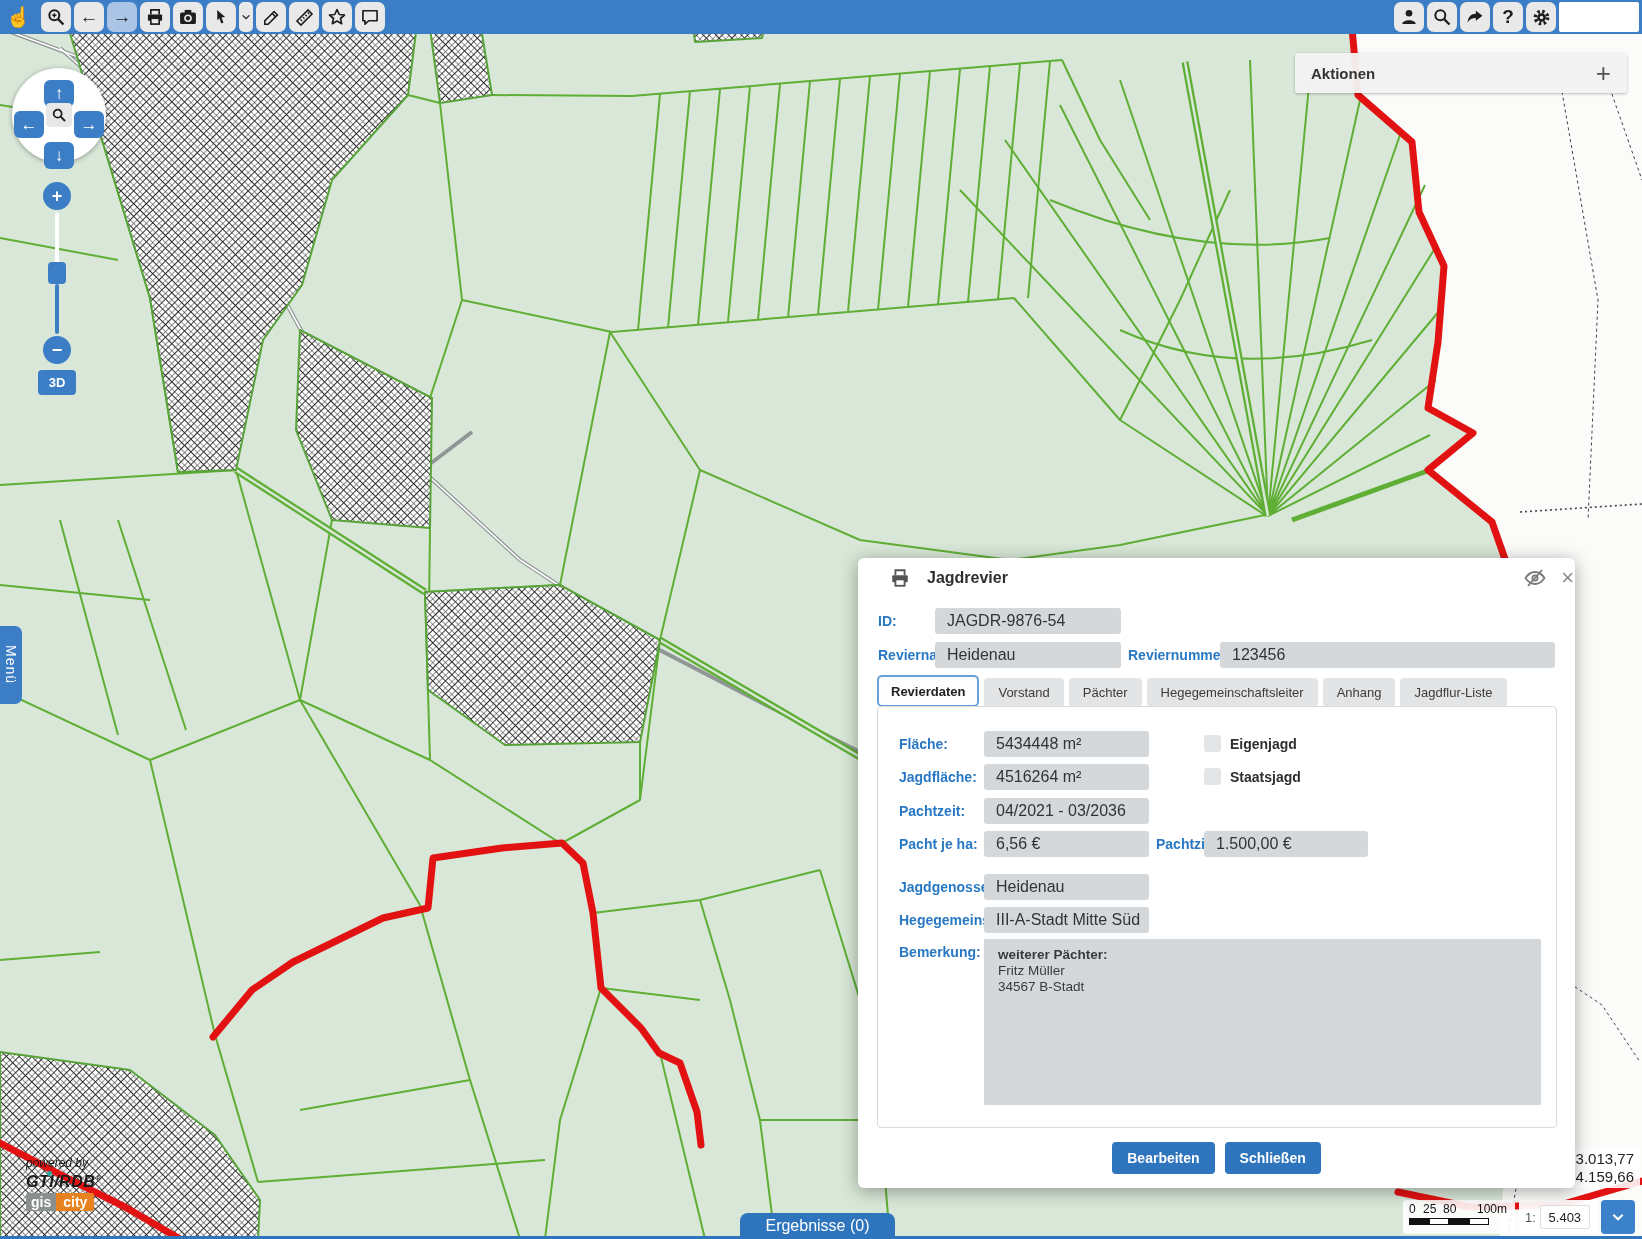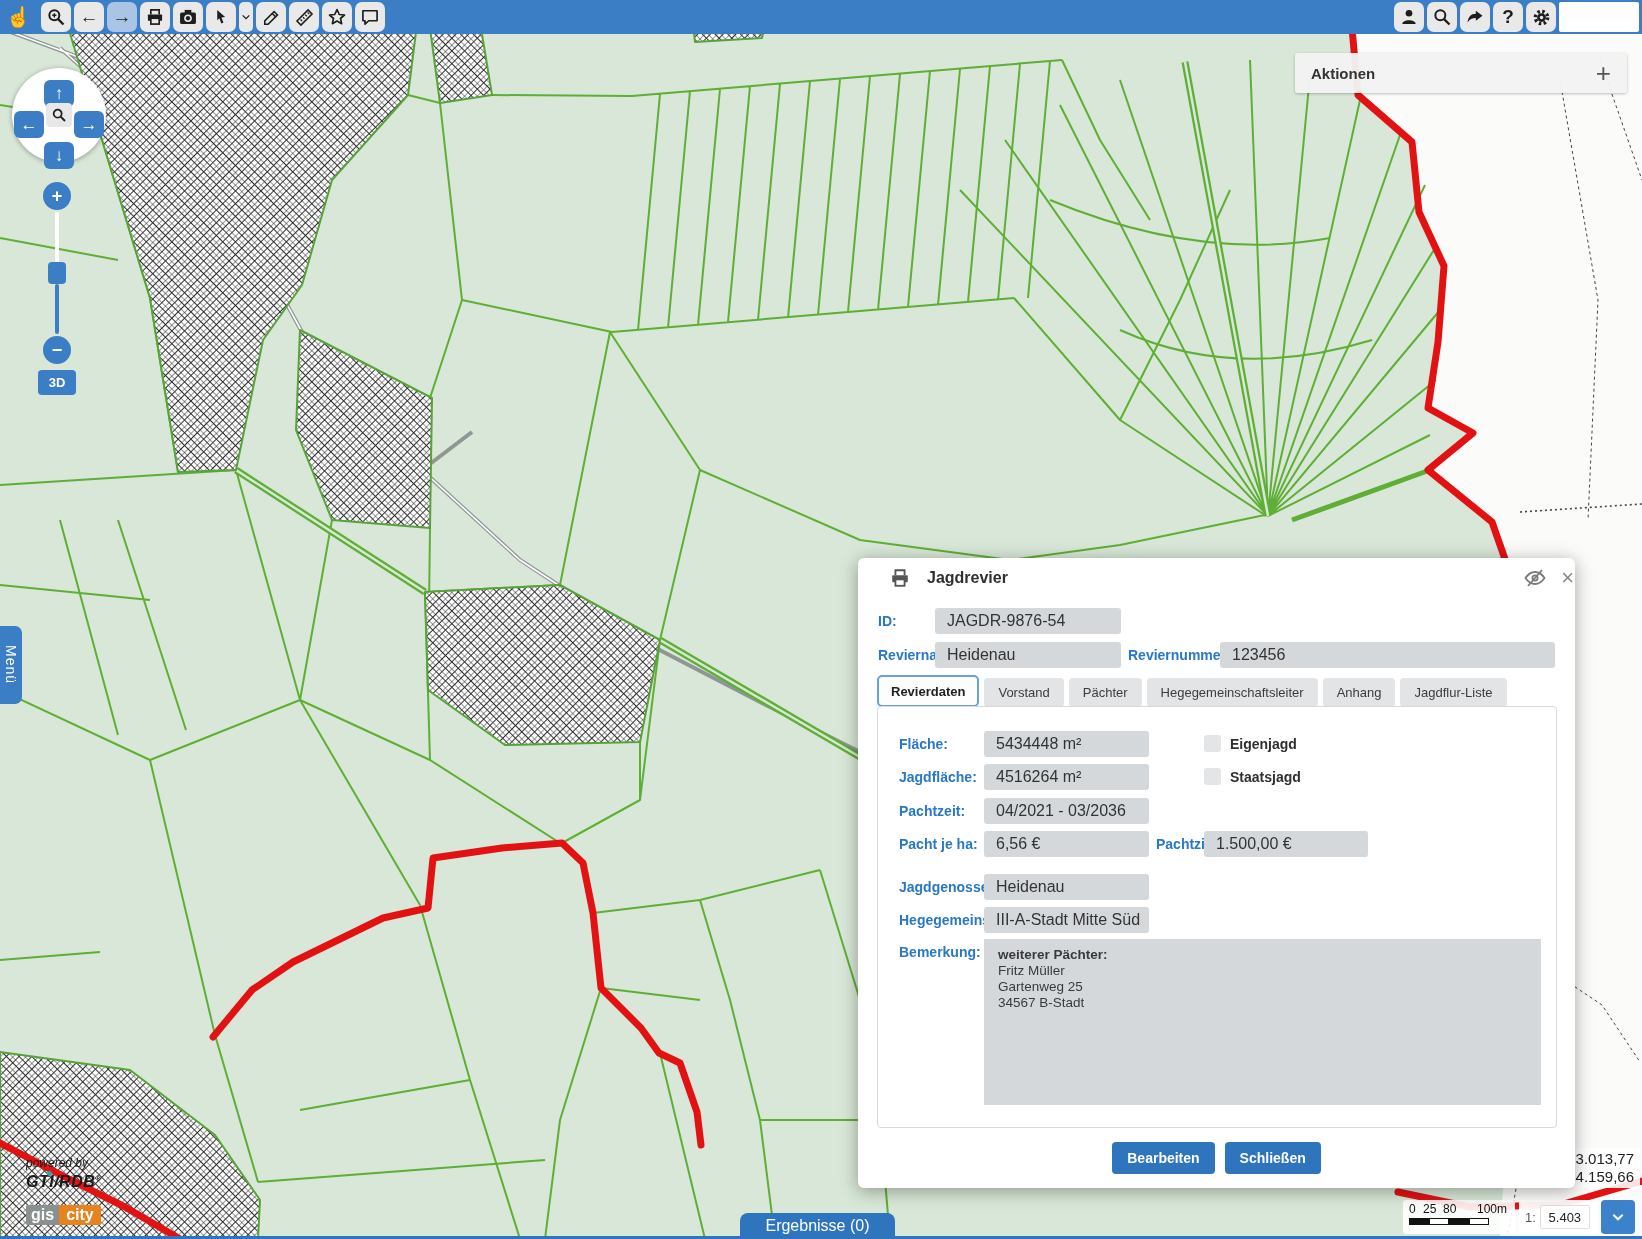--- a/index.html
+++ b/index.html
@@ -103,21 +103,21 @@
                  border-radius:8px 8px 0 0; z-index:30; color:#fff; font-size:16px; display:flex;
                  align-items:center; justify-content:center; cursor:pointer; }
   #bottom-line { position:absolute; left:0; top:1236px; width:1642px; height:3px; background:#2e75bd; z-index:29; }
 
   
   #branding { position:absolute; left:26px; top:1156px; z-index:20; color:#1a1a1a; }
   #branding .pw { font-style:italic; font-size:12px; margin-bottom:3px; }
   #branding .brand { font-style:italic; font-weight:bold; font-size:16px; letter-spacing:.5px; position:relative; }
   #branding .brand .dot { position:absolute; left:21px; top:-2px; width:5px; height:5px; border-radius:50%; background:#2aa7a0; }
   #branding .reg { font-size:8px; vertical-align:super; }
-  #branding .badge { margin-top:14px; display:inline-flex; font-size:16px; font-weight:bold; color:#fff;border-radius:7px; }
+  #branding .badge { margin-top:2px; display:inline-flex; font-size:14px; font-weight:bold; color:#fff;border-radius:7px; }
   #branding .badge .g { background:#8a8f8f; padding:1px 5px; border-radius:2px 0 0 2px; }
   #branding .badge .c { background:#e8821e; padding:1px 7px; border-radius:0 2px 2px 0; }
 </style>
 </head>
 <body>
 
 <svg id="map-layer" width="1642" height="1239" viewBox="0 0 1642 1239">
   <defs>
     <pattern id="xh" width="9" height="9" patternUnits="userSpaceOnUse" patternTransform="rotate(45)">
       <rect width="9" height="9" fill="#ffffff"></rect>
@@ -352,21 +352,20 @@
     <span class="d-label" style="left:21px; top:167px;">Jagdgenossenschaft:</span>
     <div class="d-input" style="left:106px; top:167px; width:165px;">Heidenau</div>
 
     <span class="d-label" style="left:21px; top:200px;">Hegegemeinschaft:</span>
     <div class="d-input" style="left:106px; top:200px; width:165px;">III-A-Stadt Mitte Süd</div>
 
     <span class="d-label" style="left:21px; top:232px;">Bemerkung:</span>
     <div id="bemerkung-box">
       <div class="b1">weiterer Pächter:</div>
       <div>Fritz Müller</div>
-      <div>Gartenweg 25</div>
       <div>34567 B-Stadt</div>
     </div>
   </div>
 
   <div id="dialog-buttons">
     <button class="d-btn">Bearbeiten</button>
     <button class="d-btn">Schließen</button>
   </div>
 </div>
 

